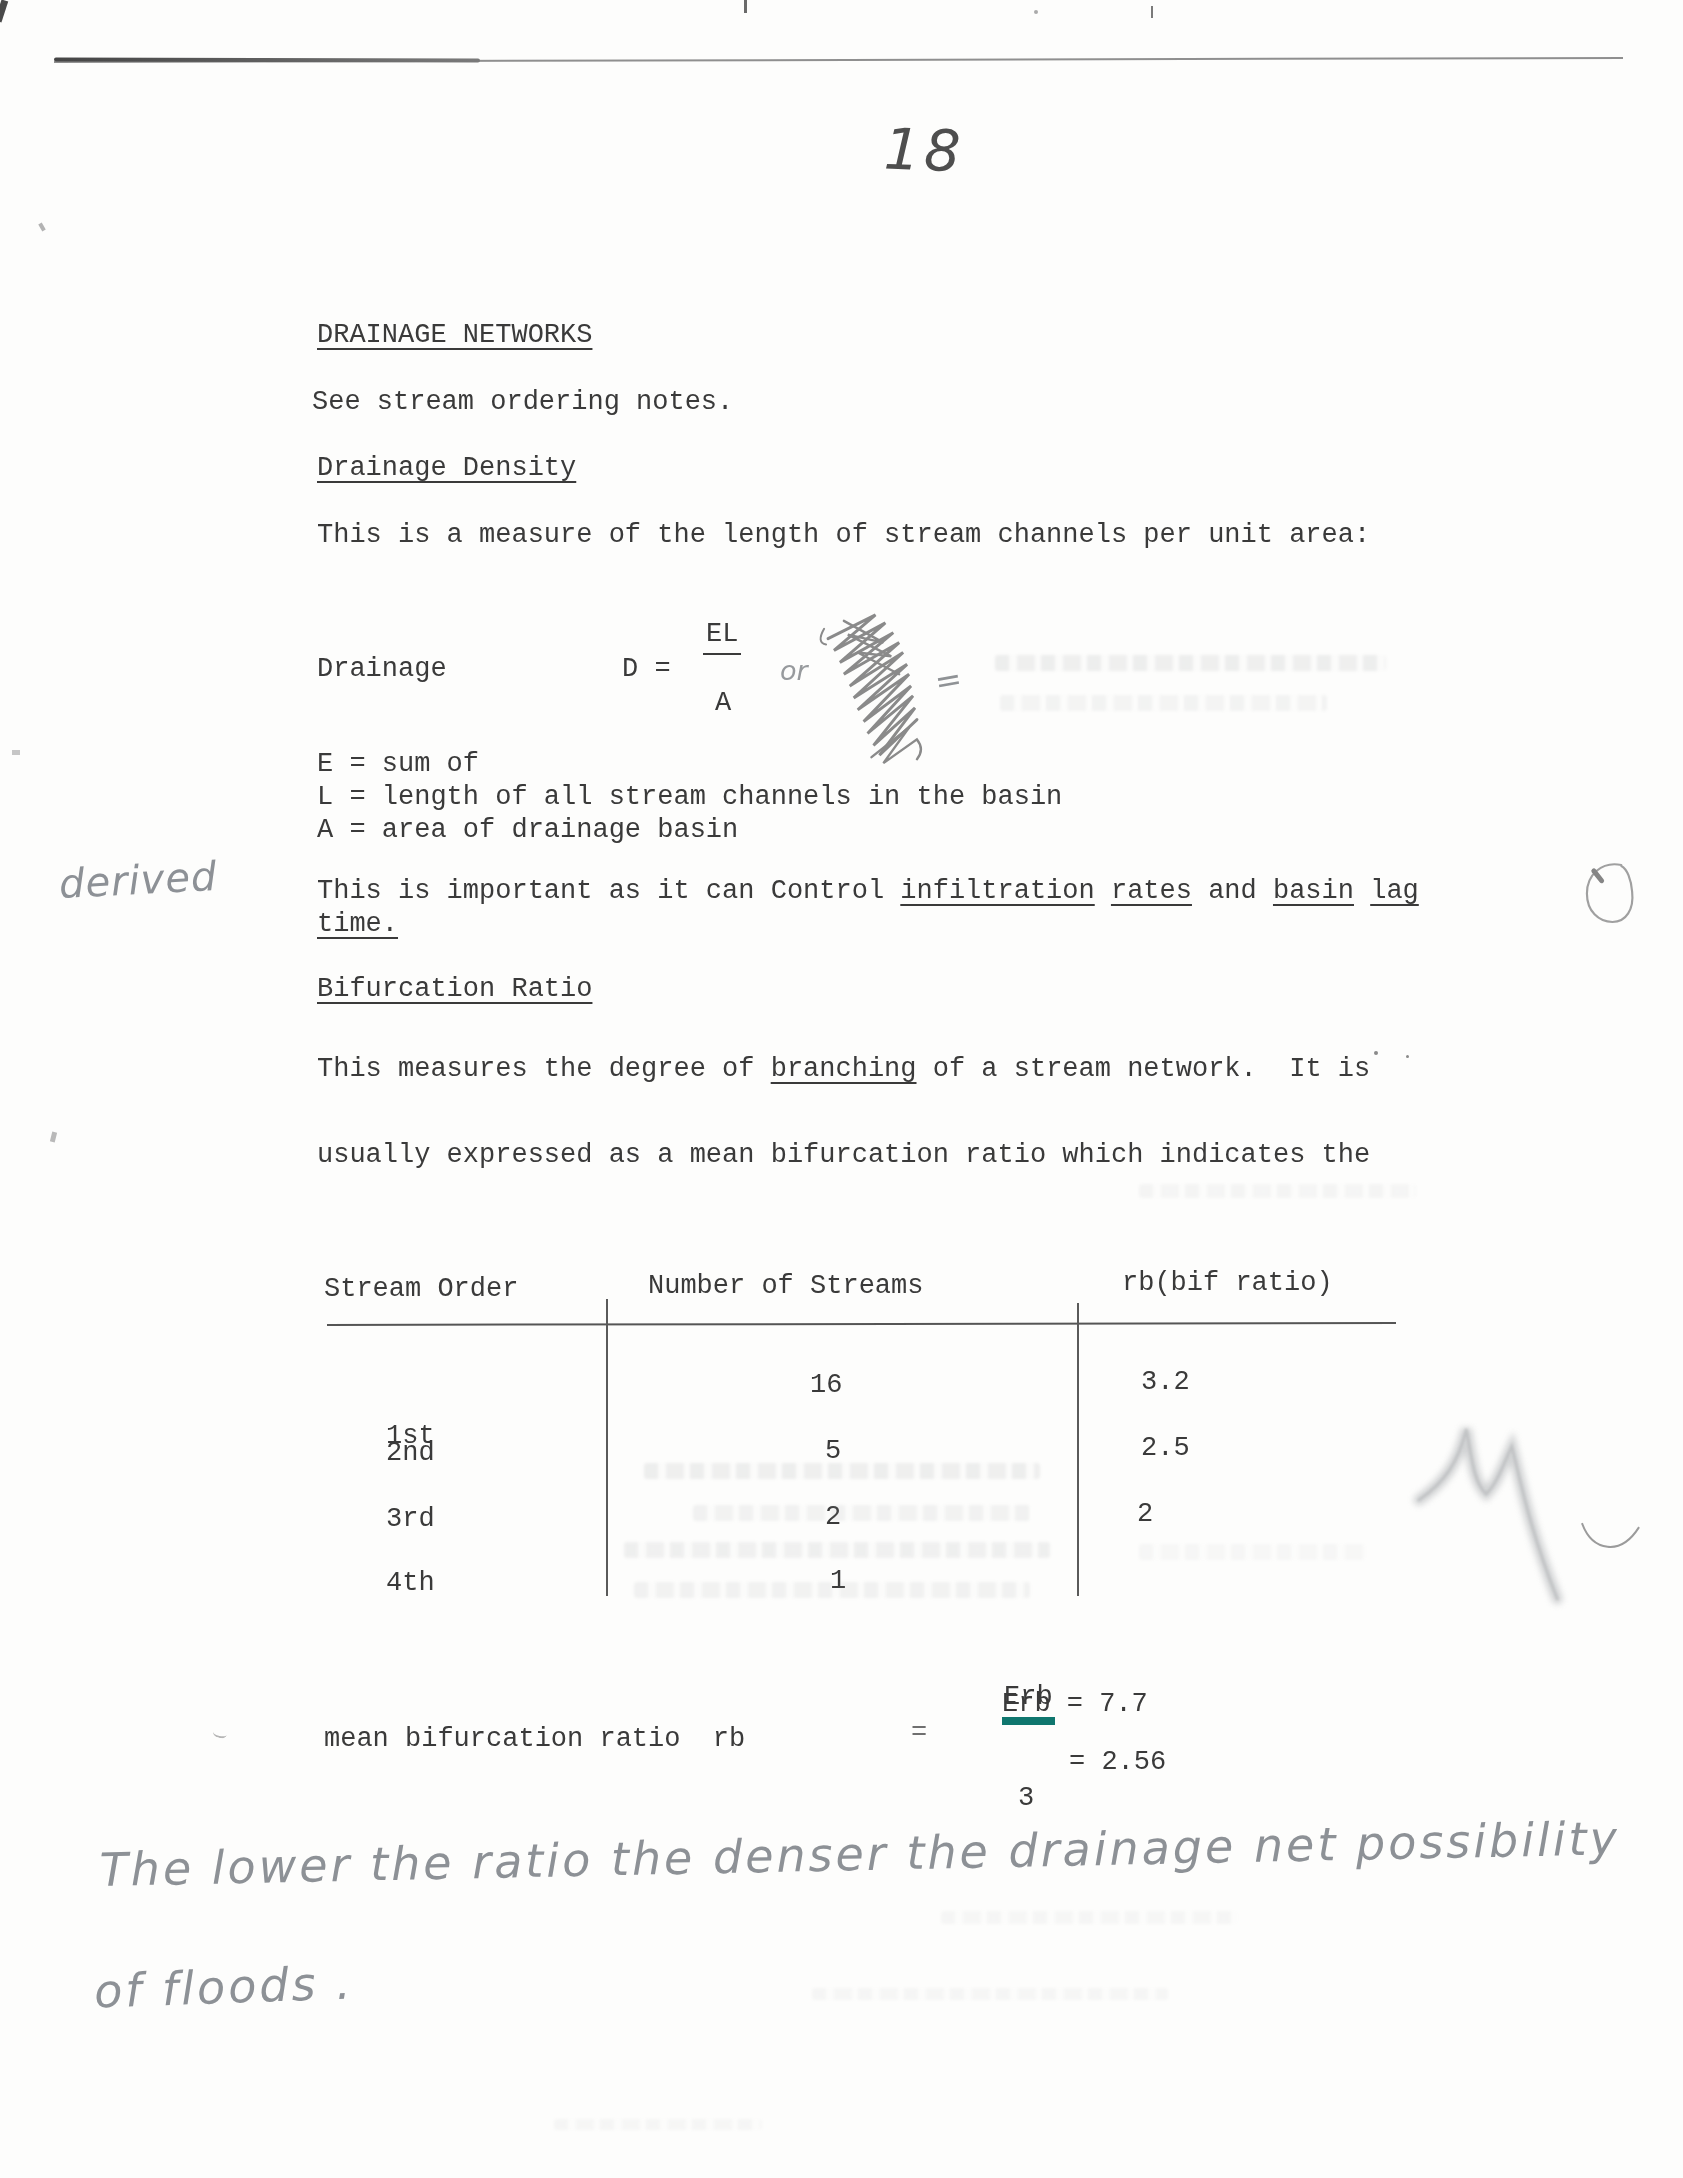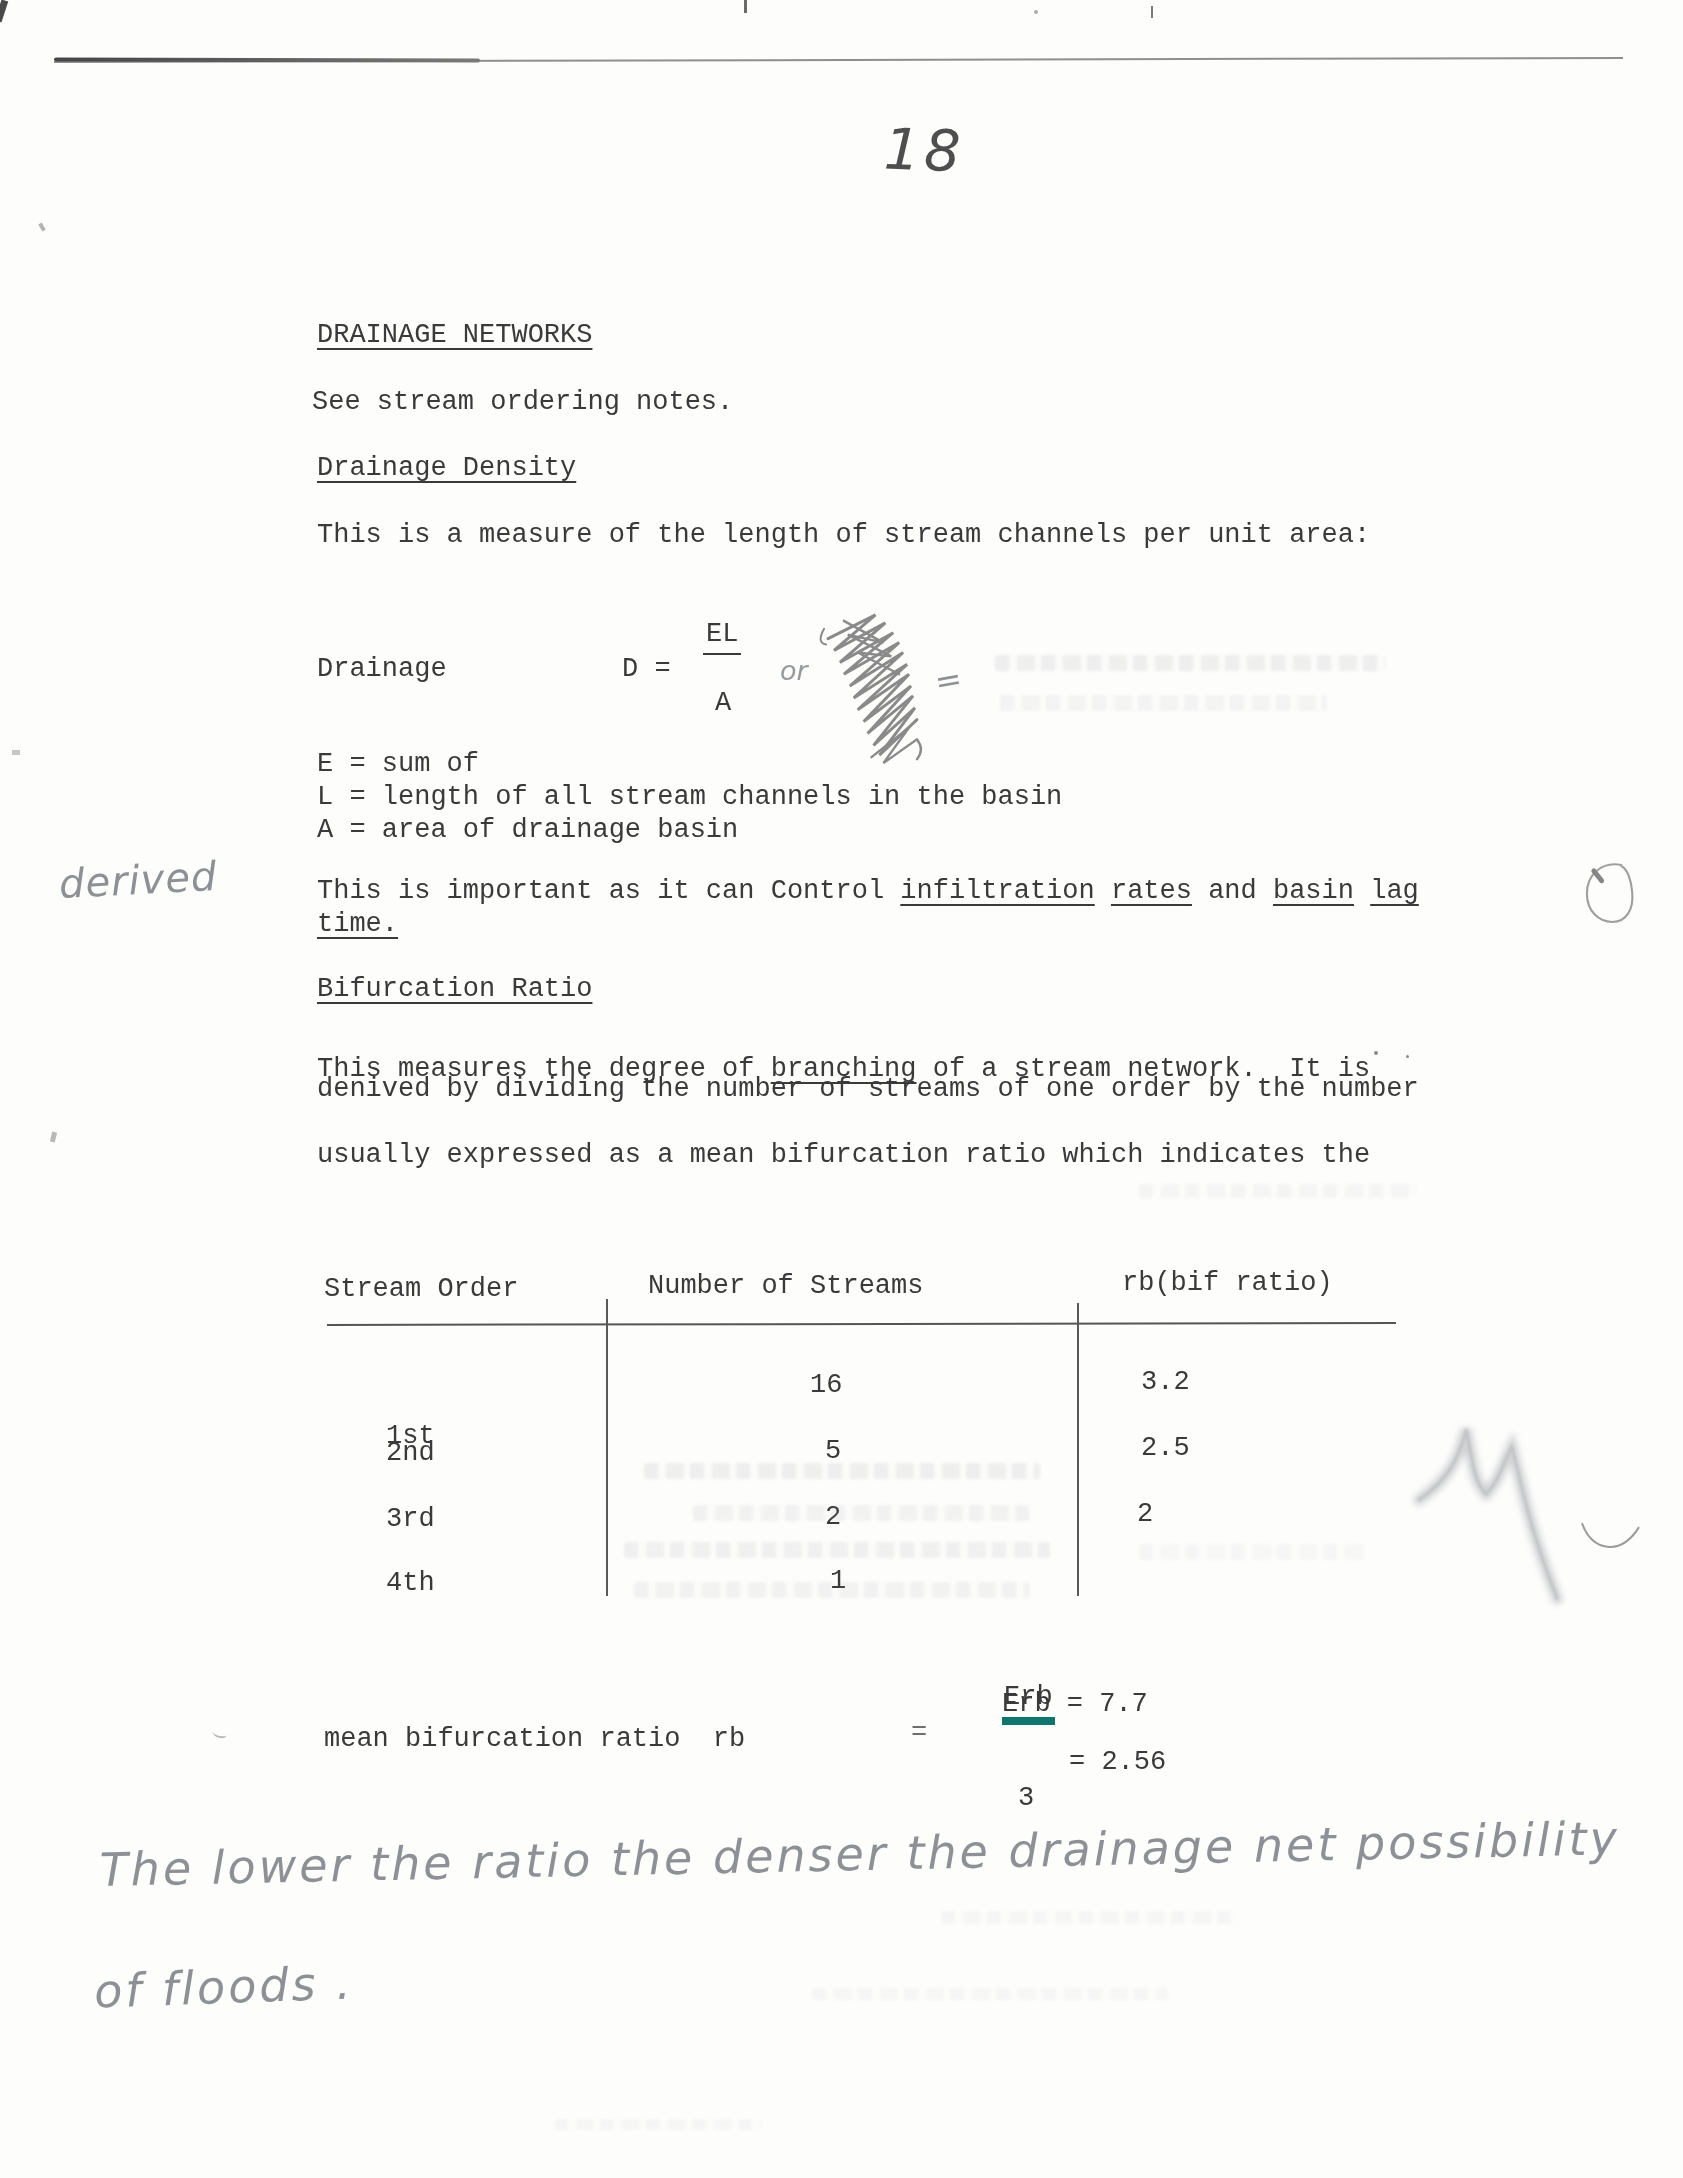--- a/index.html
+++ b/index.html
@@ -80,21 +80,20 @@
   <div class="hw" style="left:59px;top:857px;font-size:40px;transform:rotate(-3deg);letter-spacing:1px;">derived</div>
   <svg width="57" height="67" viewBox="0 0 58 68" style="left:1582px;top:859px;">
     <path d="M40,6 C20,2 5,16 5,35 C5,53 17,64 31,64 C45,64 53,51 51,33 C50,21 46,10 40,7" fill="none" stroke="#a0a0a0" stroke-width="2.2" stroke-linecap="round"></path>
     <path d="M12,12 L20,22" stroke="#858585" stroke-width="5" stroke-linecap="round"></path>
   </svg>
 
   <div class="t ul" style="left:317px;top:973px;">Bifurcation Ratio</div>
   <div class="t" style="left:317px;top:1041px;margin-top:12px;"><span>This measures the degree of </span><span class="seg-u">branching</span><span> of a stream network.  It is</span></div>
   <div class="dot" style="left:1374px;top:1051px;"></div>
   <div class="dot" style="left:1406px;top:1055px;width:3px;height:3px;"></div>
-  <div class="t" style="left:317px;top:1073px;">denived by dividing the number of streams of one order by the number</div>
   <div class="t" style="left:317px;top:1139px;">usually expressed as a mean bifurcation ratio which indicates the</div>
 
   <div class="t" style="left:324px;top:1273px;">Stream Order</div>
   <div class="t" style="left:648px;top:1270px;">Number of Streams</div>
   <div class="t" style="left:1122px;top:1267px;">rb(bif ratio)</div>
   <div class="hline" style="left:327px;top:1323px;width:1069px;transform:rotate(-0.1deg);"></div>
   <div class="vline" style="left:606px;top:1299px;height:297px;"></div>
   <div class="vline" style="left:1077px;top:1303px;height:293px;"></div>
 
   <div class="t" style="left:386px;top:1372px;margin-top:48px;">1st</div>

